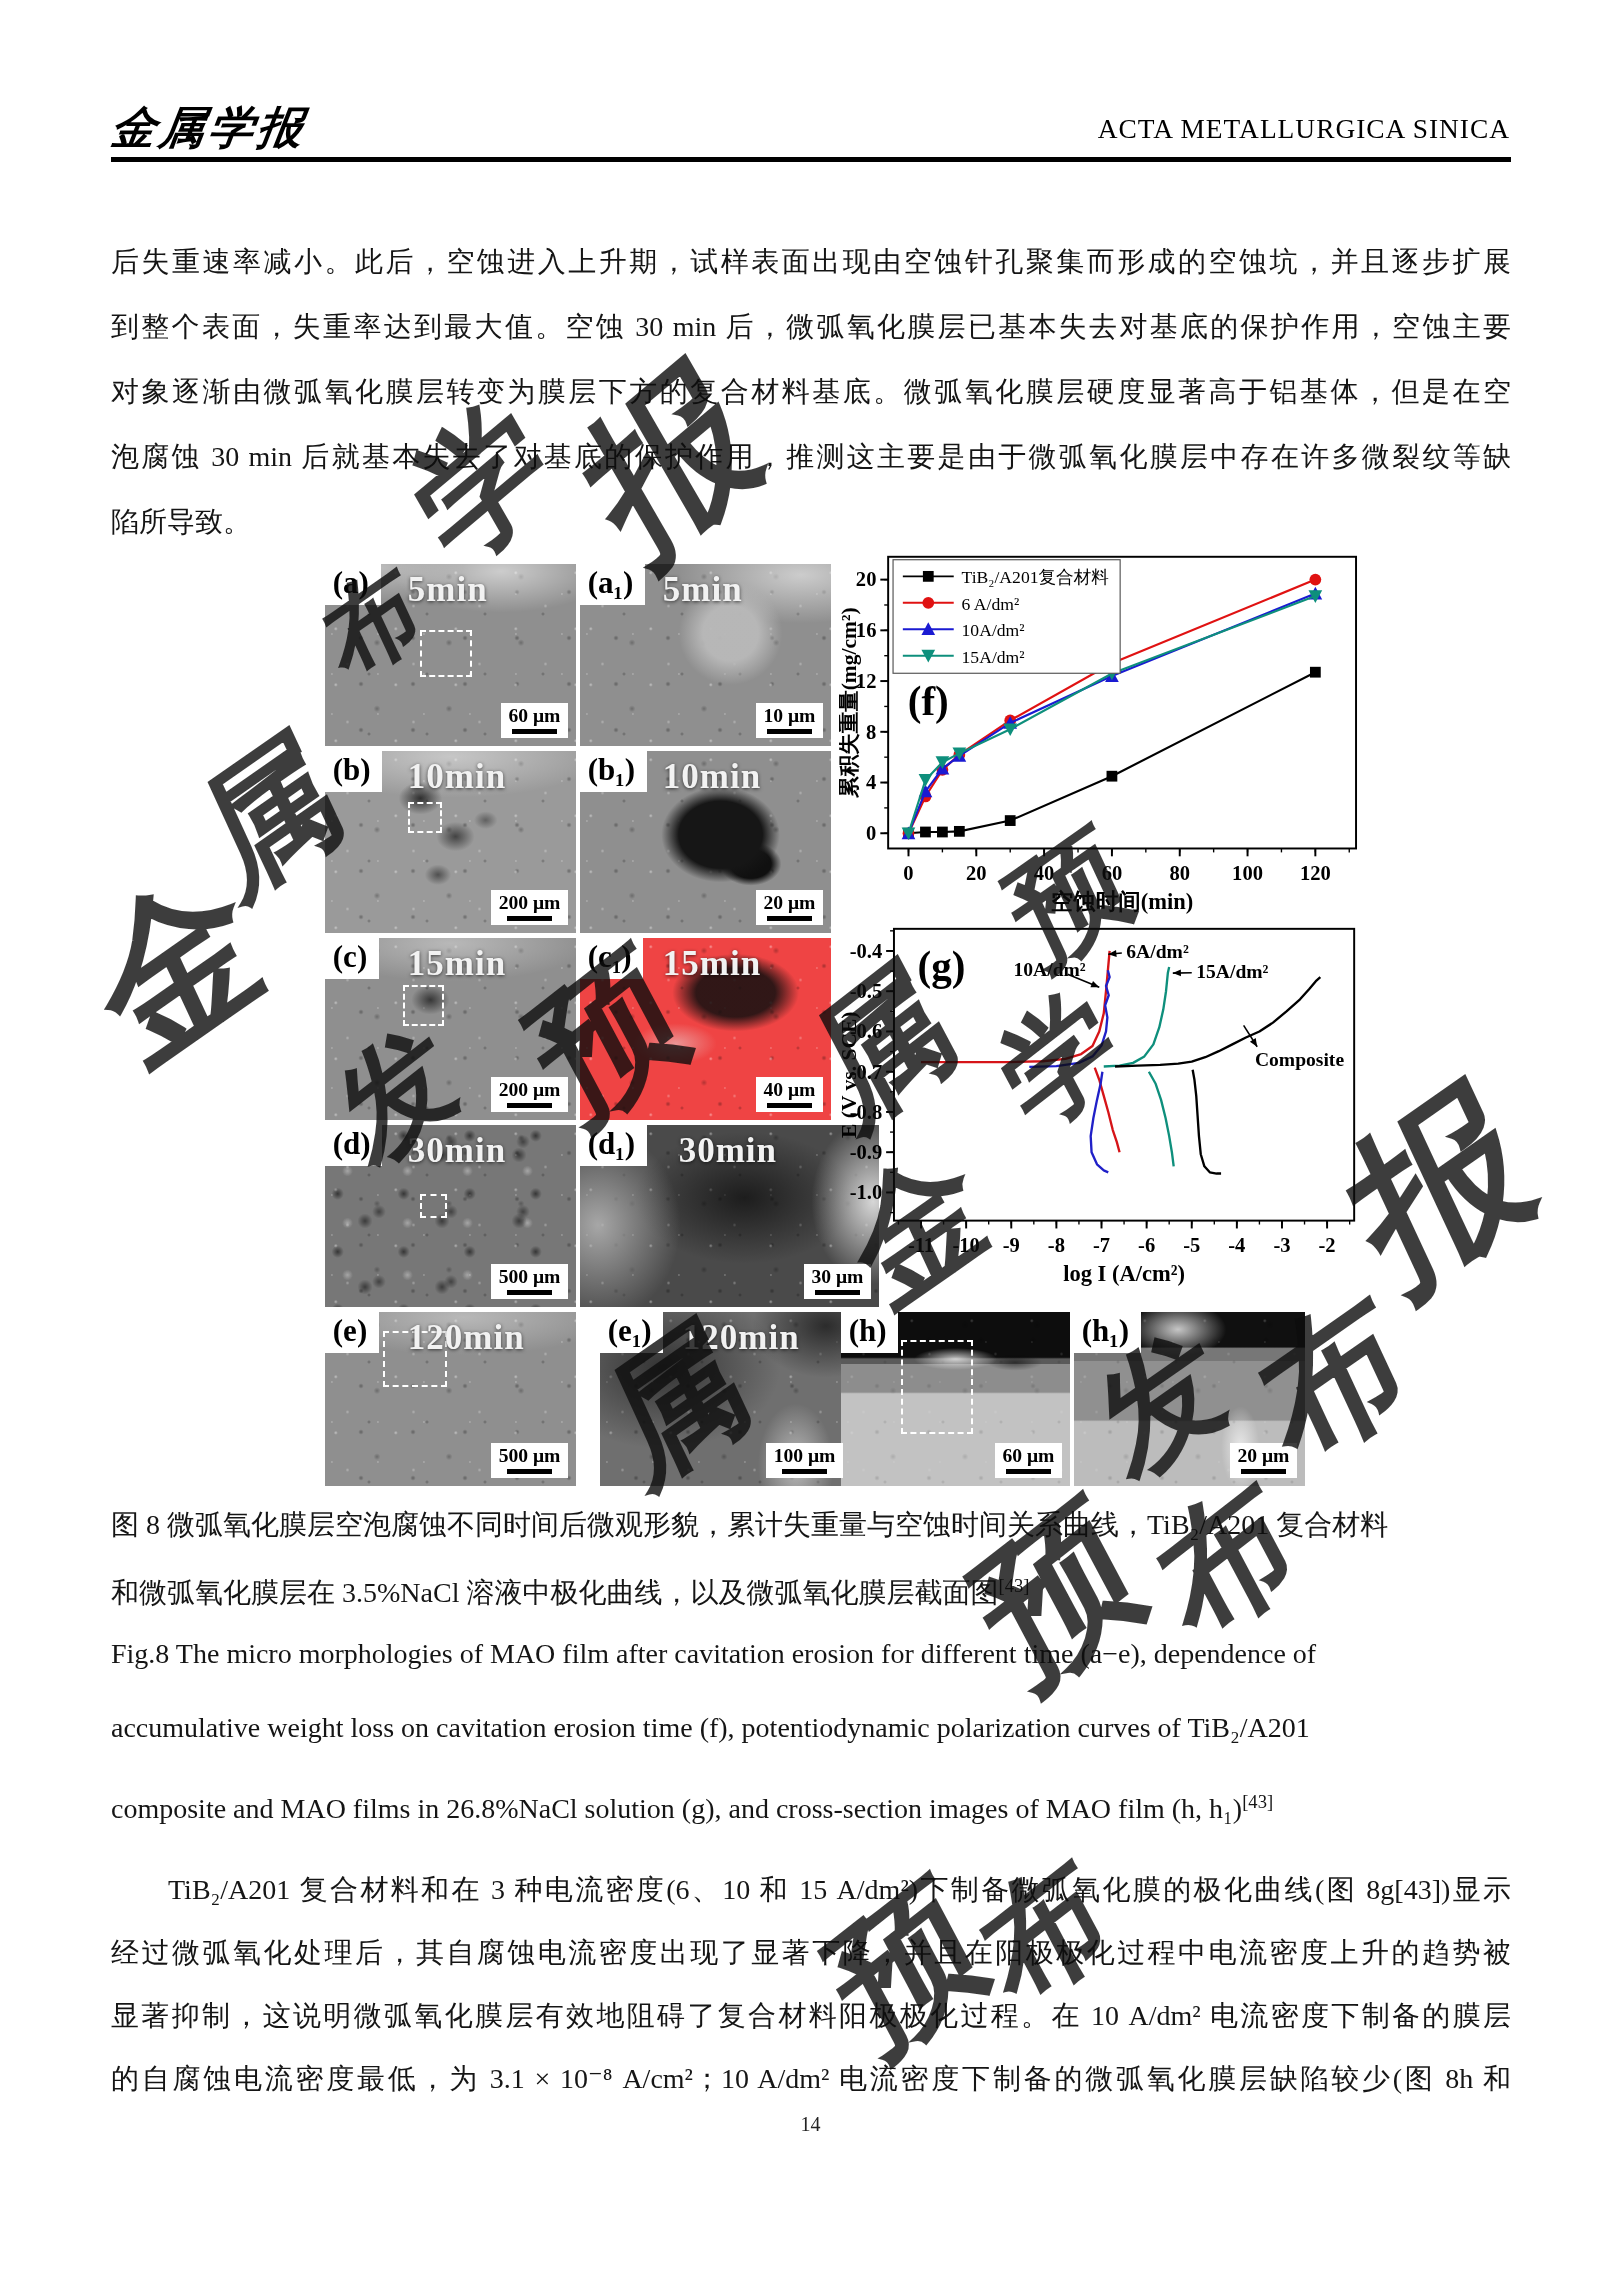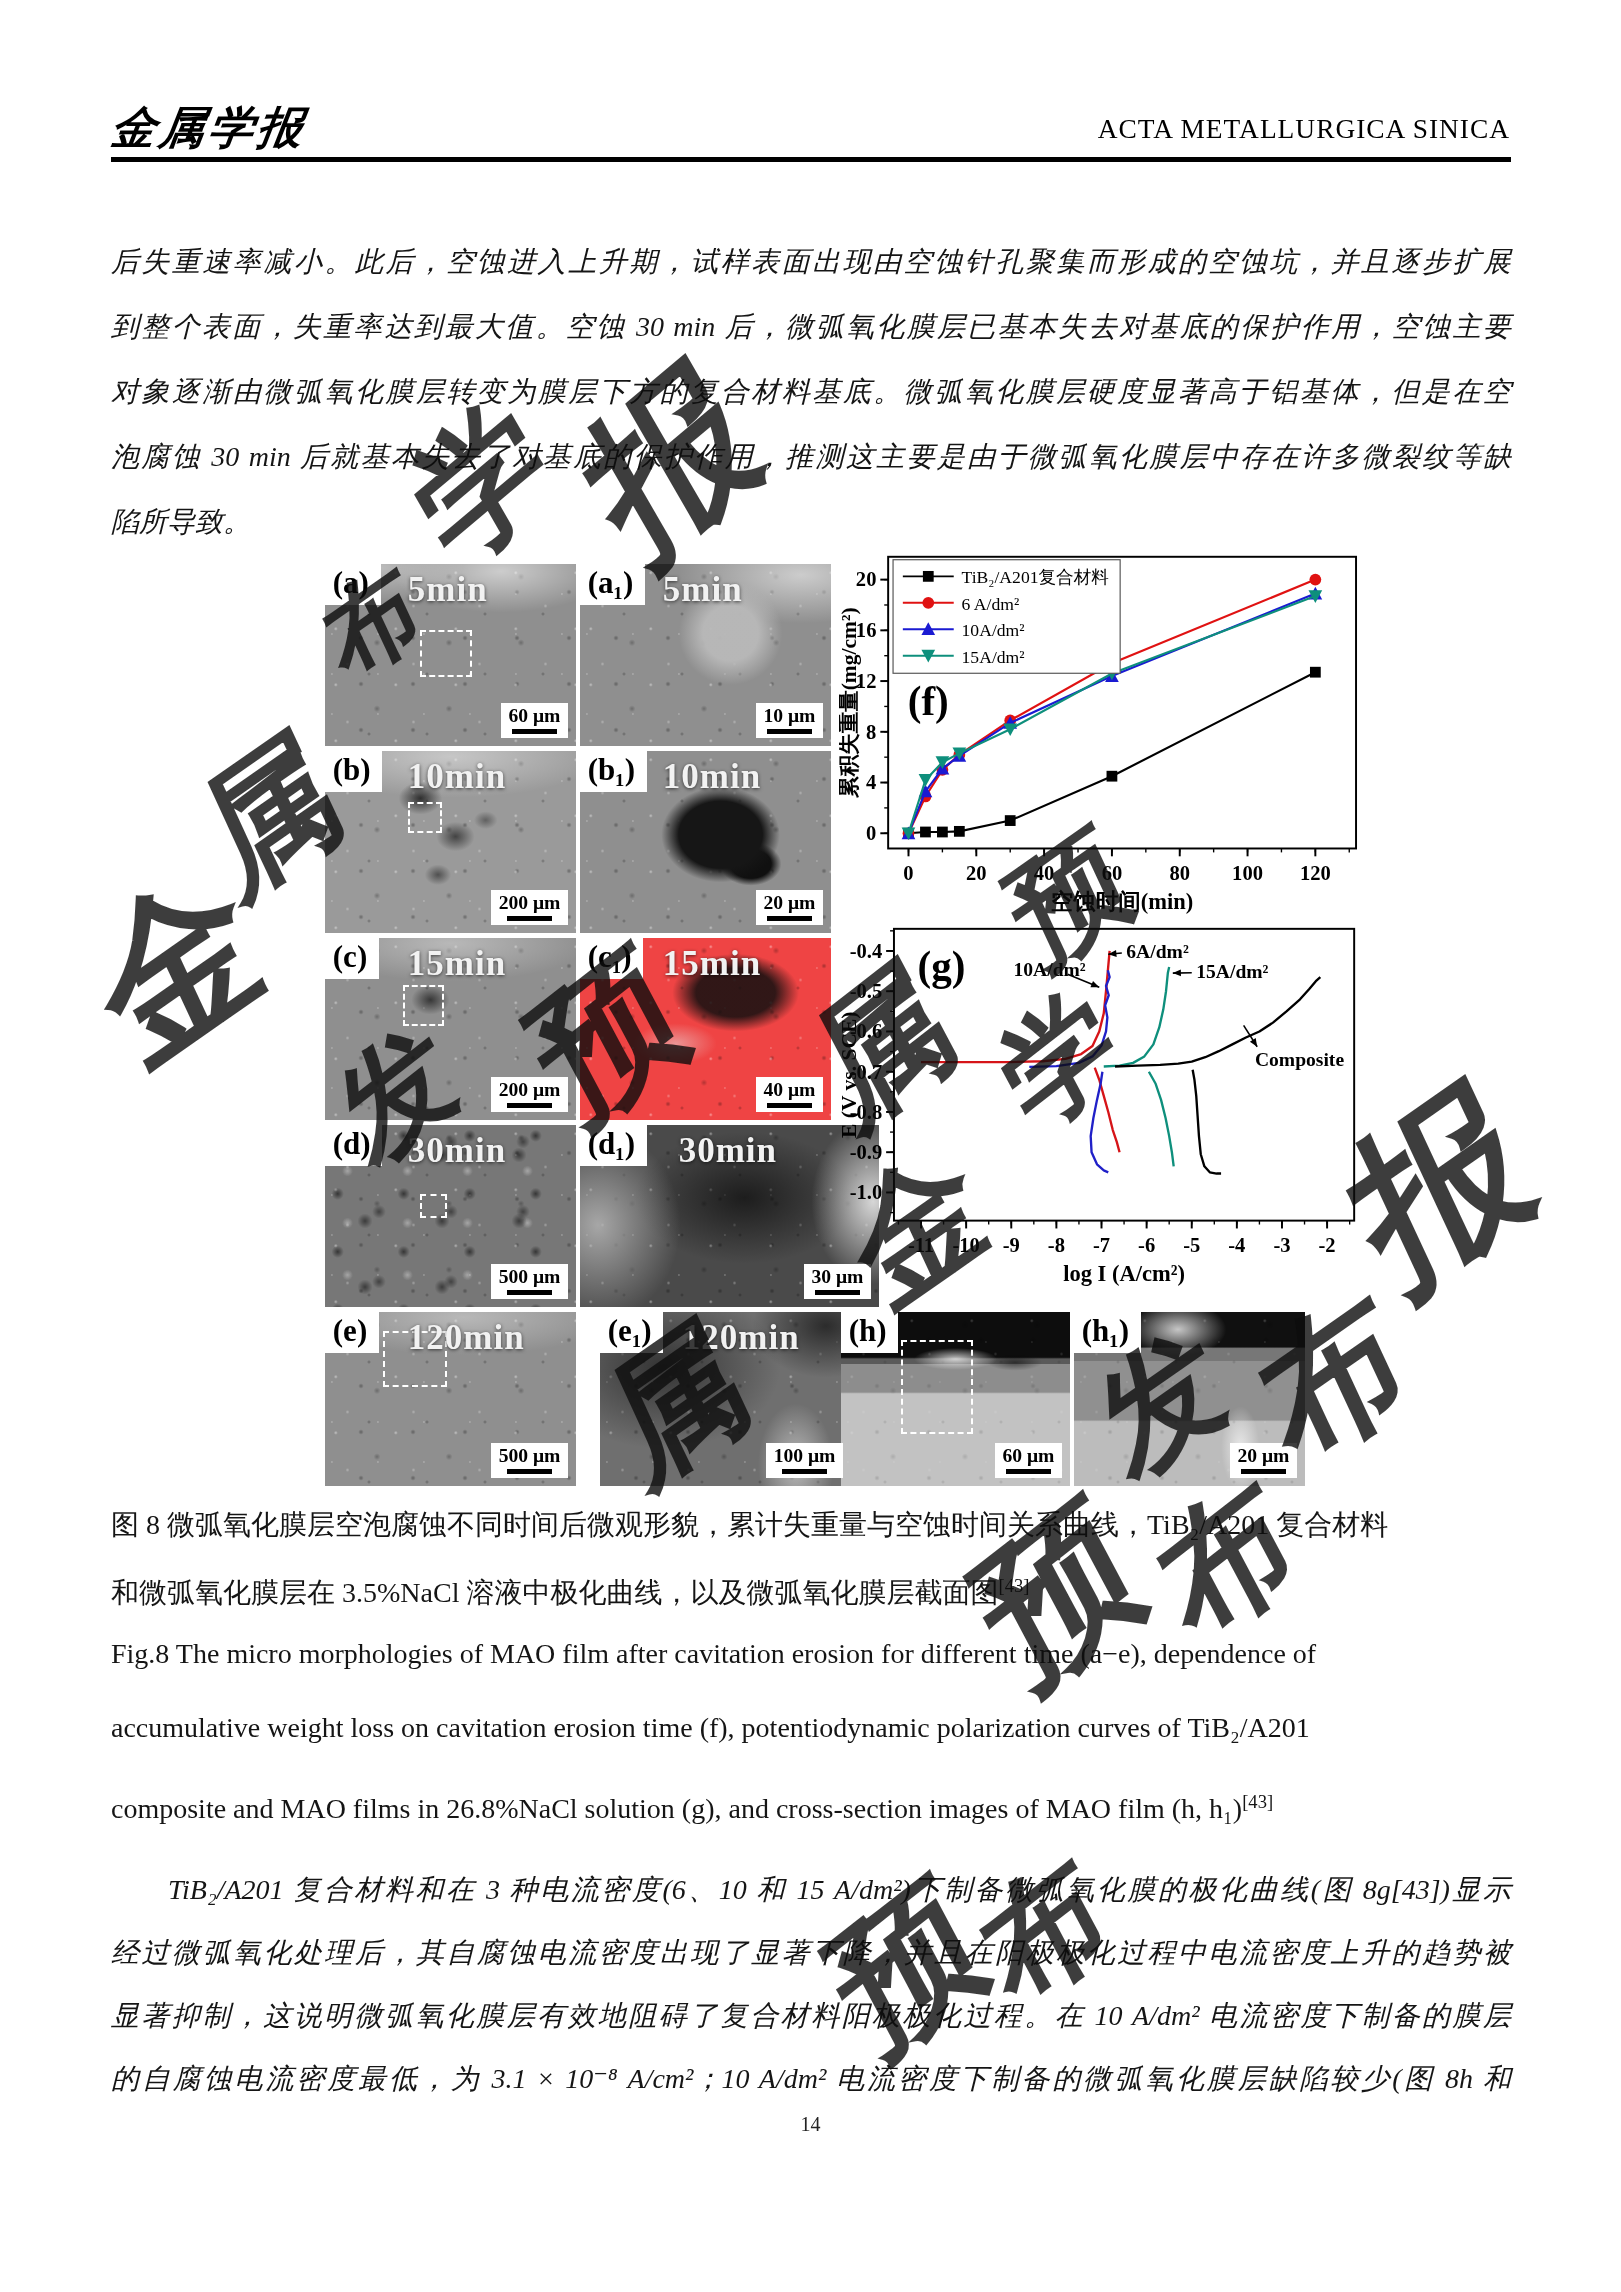--- a/index.html
+++ b/index.html
@@ -6,21 +6,21 @@
   .page{position:relative;width:1621px;height:2293px;background:#ffffff;overflow:hidden;
         font-family:"Liberation Serif","DejaVu Serif",serif;color:#111;}
   
   .logo{position:absolute;left:111px;top:98px;font:italic bold 45px "DejaVu Serif",serif;
         transform:skewX(-8deg);letter-spacing:3.9px;color:#000;}
   .journal{position:absolute;right:111px;top:114px;font:27.4px "Liberation Serif",serif;
         letter-spacing:1px;color:#000;}
   .rule{position:absolute;left:111px;top:157px;width:1400px;height:4.9px;background:#000;}
   
   .para{position:absolute;left:111px;width:1400px;font-size:28px;color:#151515;}
-  .para p{margin:0;text-align:justify;text-align-last:justify;white-space:normal;font-style:italic;}
+  .para p{margin:0;text-align:justify;text-align-last:justify;white-space:normal;}
   .para p.short{text-align-last:left;}
   .p1{top:229px;line-height:65px;}
   .p2{top:1858px;line-height:63px;}
   .p2 p.first{text-indent:57px;}
   
   .sem{position:absolute;overflow:hidden;background-color:#8f8f8f;}
   .sem .tex{position:absolute;inset:0;background-image:
     radial-gradient(circle 2.9px at 10.8px 8.8px, rgba(255,255,255,.45), transparent 70%),
     radial-gradient(circle 3.9px at 36px 28px, rgba(0,0,0,.32), transparent 70%),
     radial-gradient(circle 2.9px at 22.5px 42px, rgba(255,255,255,.32), transparent 70%),

